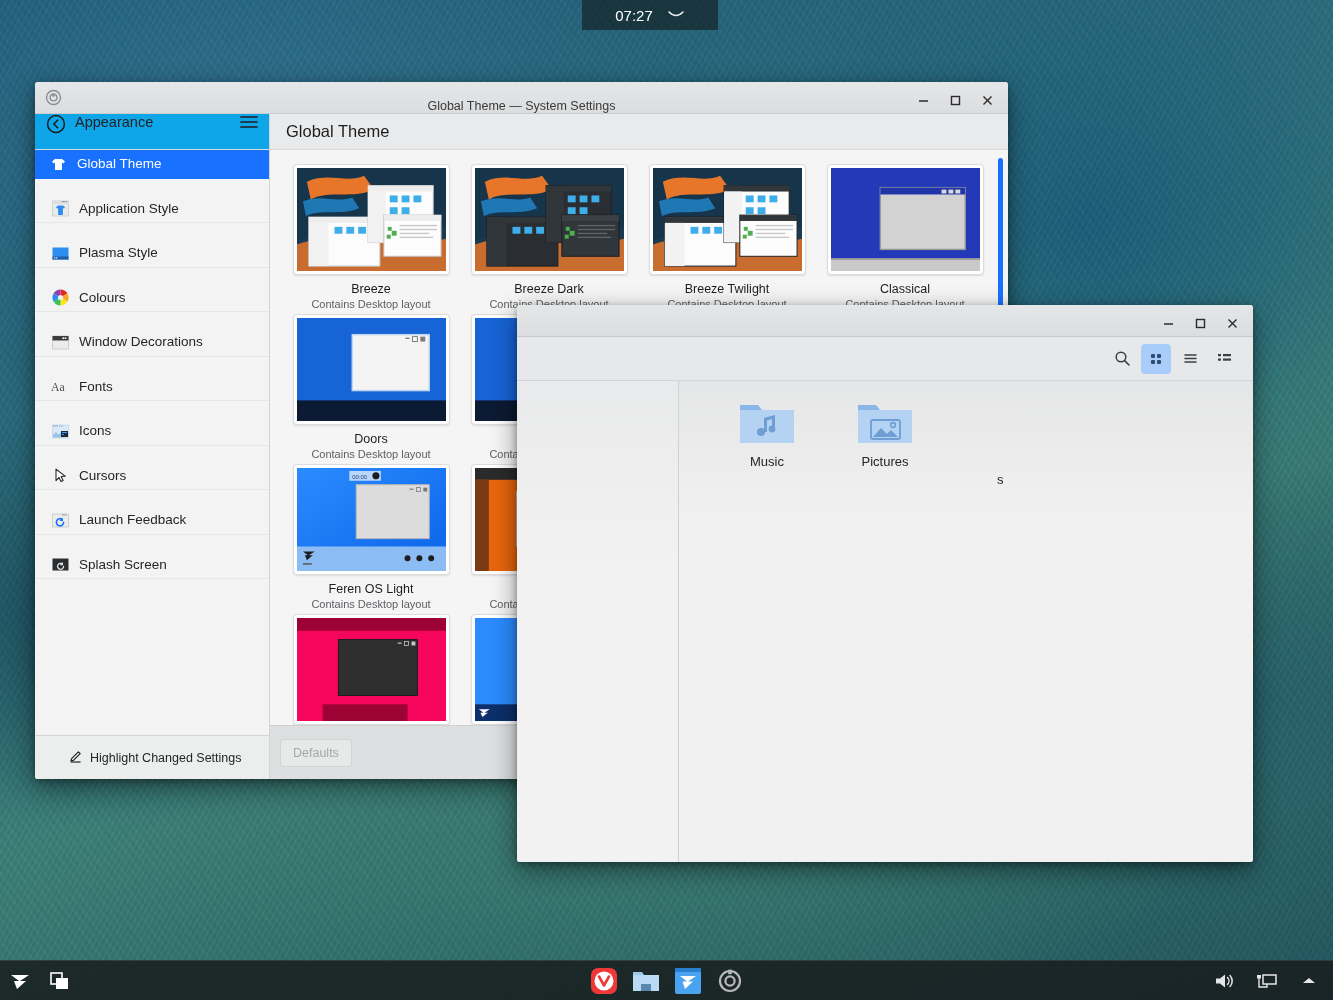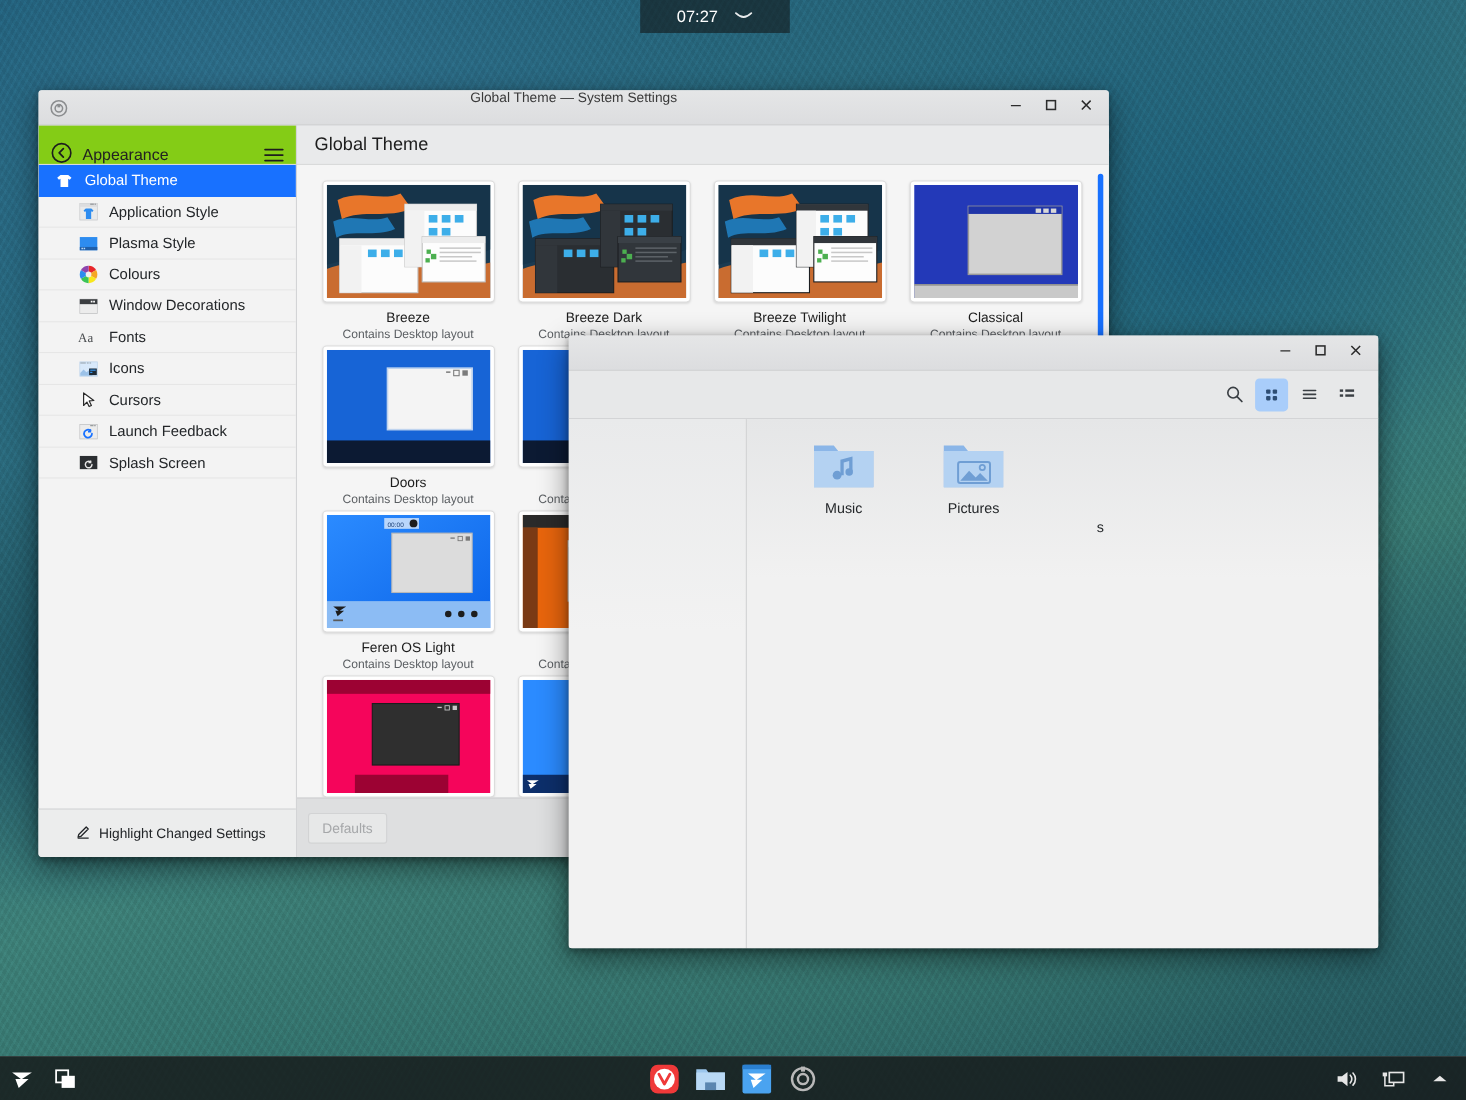--- a/index.html
+++ b/index.html
@@ -61,21 +61,21 @@
   .window {
     position: absolute;
     background: #eff0f1;
     box-shadow: 0 8px 26px rgba(0,0,0,0.45), 0 2px 6px rgba(0,0,0,0.3);
     overflow: hidden;
   }
   .titlebar {
     height: 32px;
     background: linear-gradient(#e5e6e7, #dcdddf);
     border-bottom: 1px solid #c9cacc;
-    display: flex; align-items: flex-start;
+    display: flex; align-items: flex-end;
     position: relative;
     font-size: 12.5px; color: #2b2b2b;
   }
   .titlebar .title {
     position: absolute; left: 0; right: 0; text-align: center;
     font-size: 12.5px; color: #3a3a3a;
     pointer-events: none;
   }
   .win-btns { margin-left: auto; display: flex; align-items: center; gap: 2px; padding-right: 6px; z-index: 2; }
   .win-btn {
@@ -84,38 +84,38 @@
     color: #2b2b2b;
   }
   .win-icon-left { width: 30px; height: 32px; display: flex; align-items: center; justify-content: center; padding-left: 6px; }
 
   
   #settings-win { left: 35px; top: 82px; width: 973px; height: 697px; border-radius: 3px; }
   #settings-body { display: flex; height: 665px; }
 
   .sidebar { width: 242px; background: #f3f3f3; border-right: 1px solid #d3d4d6; display: flex; flex-direction: column; }
   .sidebar-header {
-    height: 36px; display: flex; align-items: flex-end; gap: 9px;
+    height: 36px; display: flex; align-items: flex-start; gap: 9px;
     padding: 0 10px 0 11px;
-    background: #84cc16;
+    background: #0ea5e9;
     border-bottom: 1px solid #d9dada;
   }
   .sidebar-header .back { width: 20px; height: 20px; flex: 0 0 auto; }
   .sidebar-header .htitle { font-size: 14.5px; color: #222; flex: 1; }
   .sidebar-header .burger { width: 20px; height: 16px; flex: 0 0 auto; }
 
   .nav { flex: 1; overflow: hidden; }
   .nav-item {
     height: 28.5px; display: flex; align-items: center; gap: 10px;
     padding-left: 14px;
     font-size: 13.5px; color: #232629;
     border-bottom: 1px solid #e6e6e6;
     position: relative;
   }
-  .nav-item.sub { padding-left: 36px; }
+  .nav-item.sub { padding-left: 16px; margin-top: 16px; }
   .nav-item.active { background: #1871ff; color: #fff; border-bottom-color: #1871ff; }
   .nav-item .ni-icon { width: 18px; height: 18px; flex: 0 0 auto; display: flex; align-items: flex-end; justify-content: center; }
 
   .sidebar-footer {
     height: 44px; border-top: 1px solid #d3d4d6;
     display: flex; align-items: center; gap: 7px;
     padding-left: 34px;
     font-size: 12.5px; color: #232629;
     background: #eceded;
   }

